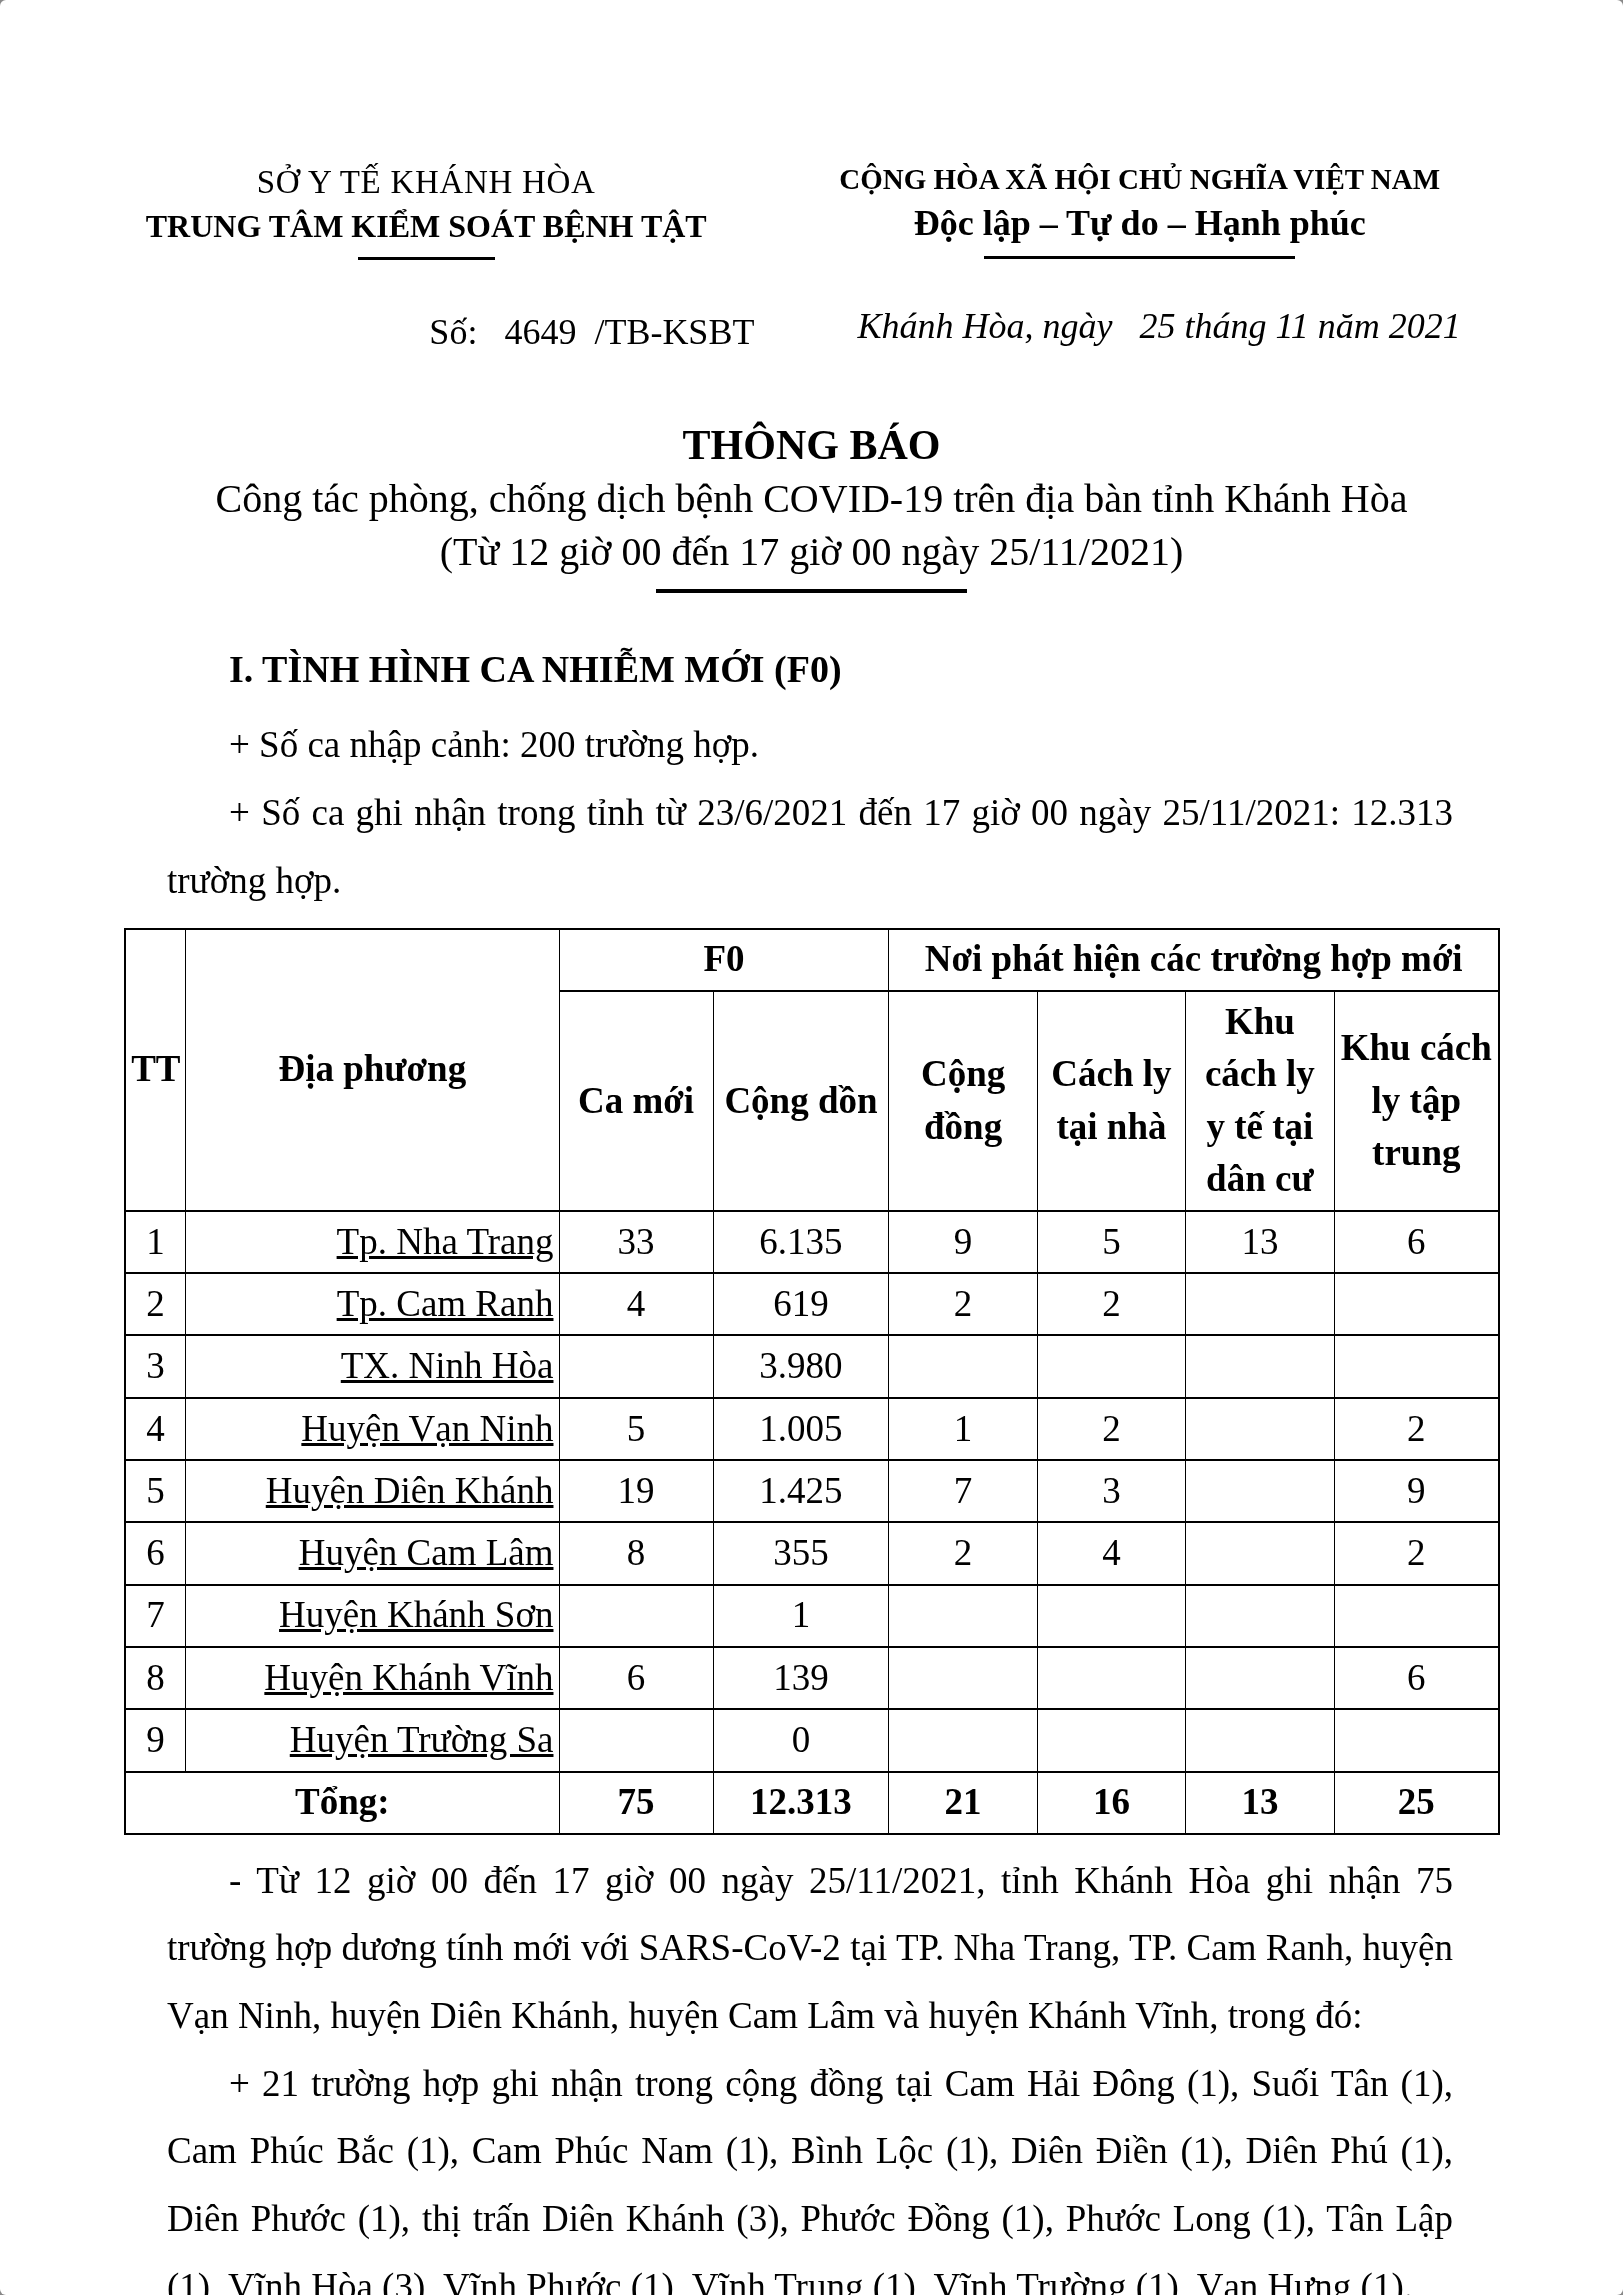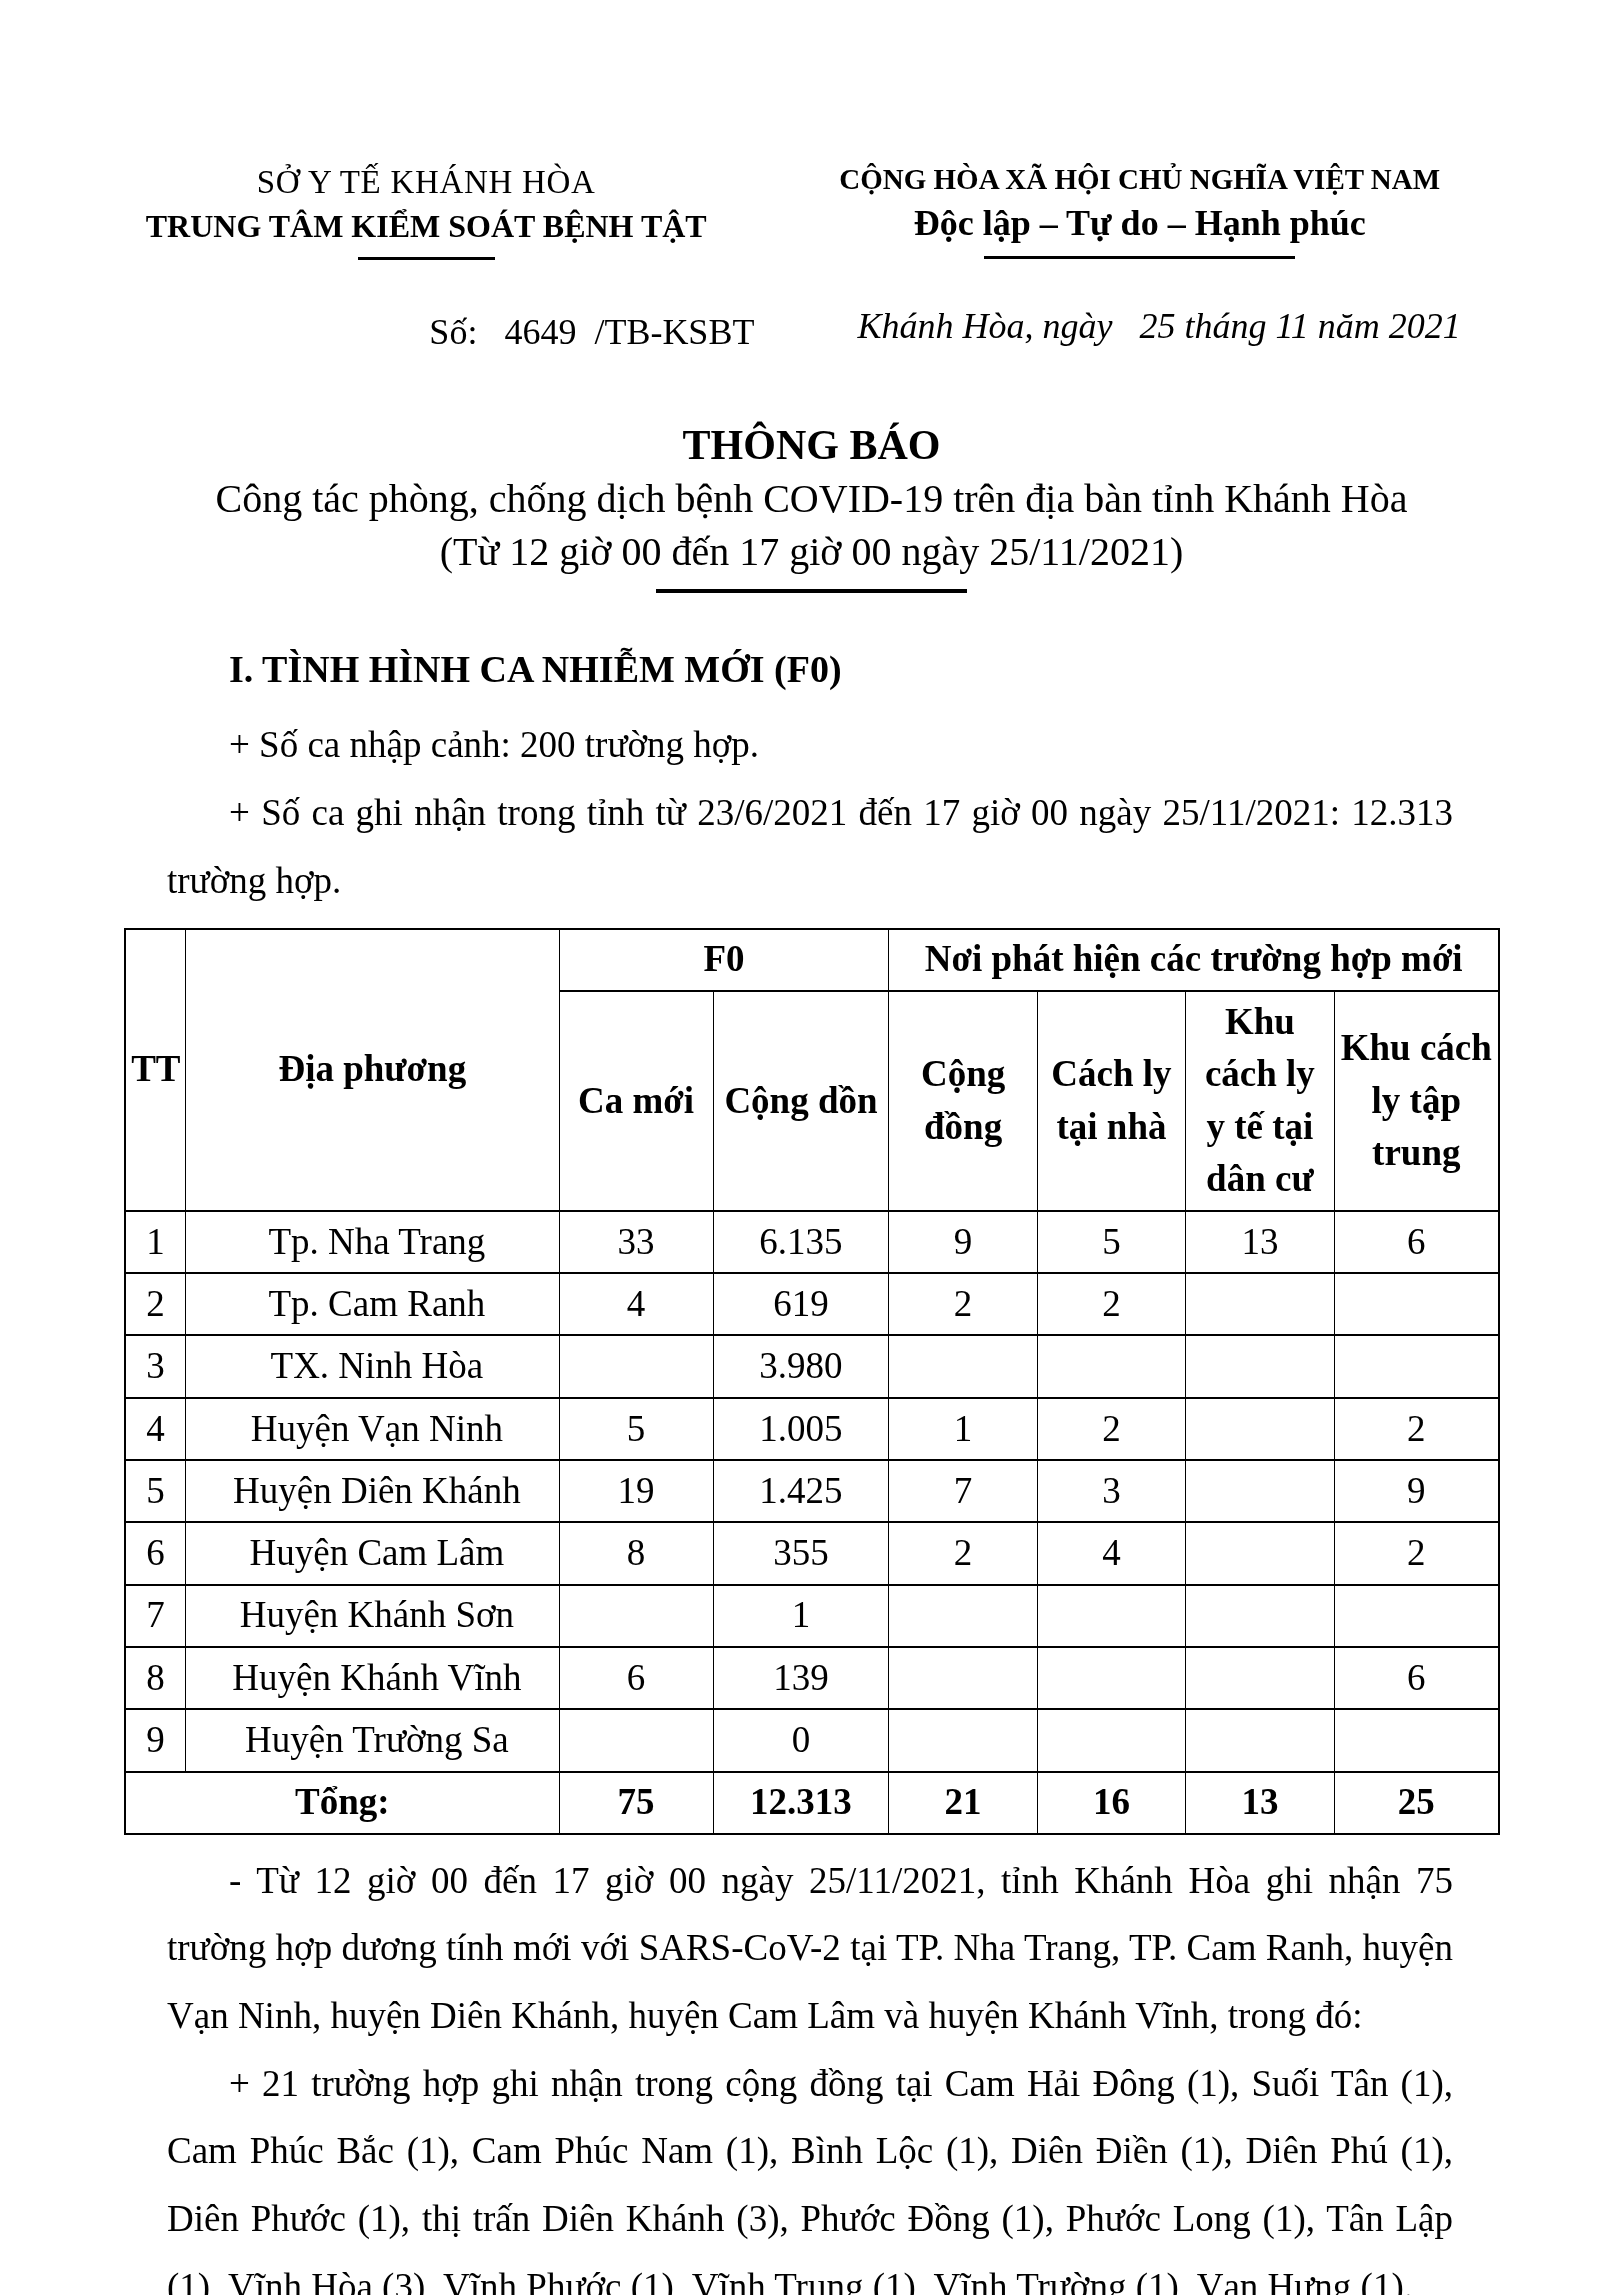--- a/index.html
+++ b/index.html
@@ -7,20 +7,21 @@
     position: relative;
     width: 1623px;
     height: 2295px;
     margin: 0 auto;
     background: #ffffff;
     color: #000000;
     font-family: "Liberation Serif", "DejaVu Serif", serif;
     box-sizing: border-box;
     padding: 160px 98px 65px 98px;
     overflow: hidden;
+    border-radius: 6px;
   }
   
   .header-row { display: flex; }
   .header-left  { width: 46%; text-align: center; }
   .header-right { width: 54%; text-align: center; }
   .agency { font-size: 33px; line-height: 1.35; letter-spacing: 0.7px; }
   .unit   { font-size: 32px; font-weight: bold; line-height: 1.35; letter-spacing: 0px; }
   .motto1 { font-size: 29px; font-weight: bold; line-height: 1.35; }
   .motto2 { font-size: 36px; font-weight: bold; line-height: 1.35; }
   .rule { background: #000; height: 3.3px; }
@@ -56,21 +57,21 @@
     font-size: 37px;
   }
   table.cases th, table.cases td {
     border-left: 1.3px solid #000; border-right: 1.3px solid #000;
     border-top: 2.6px solid #000; border-bottom: 2.6px solid #000;
     padding: 3.9px 5.2px; text-align: center; vertical-align: middle;
     line-height: 1.42; overflow: hidden;
   }
   table.cases { border: 2.6px solid #000; }
   table.cases th { font-weight: bold; }
-  table.cases td.name { text-align: center; padding-left: 14.4px; }
+  table.cases td.name { text-align: right; padding-left: 14.4px; text-decoration: underline; }
   table.cases tr.total-row td { font-weight: bold; }
   table.cases tr.data-row td { height: 51px; }
 </style>
 </head>
 <body>
 
 <div class="page">
 
   <div class="header-row">
     <div class="header-left">

